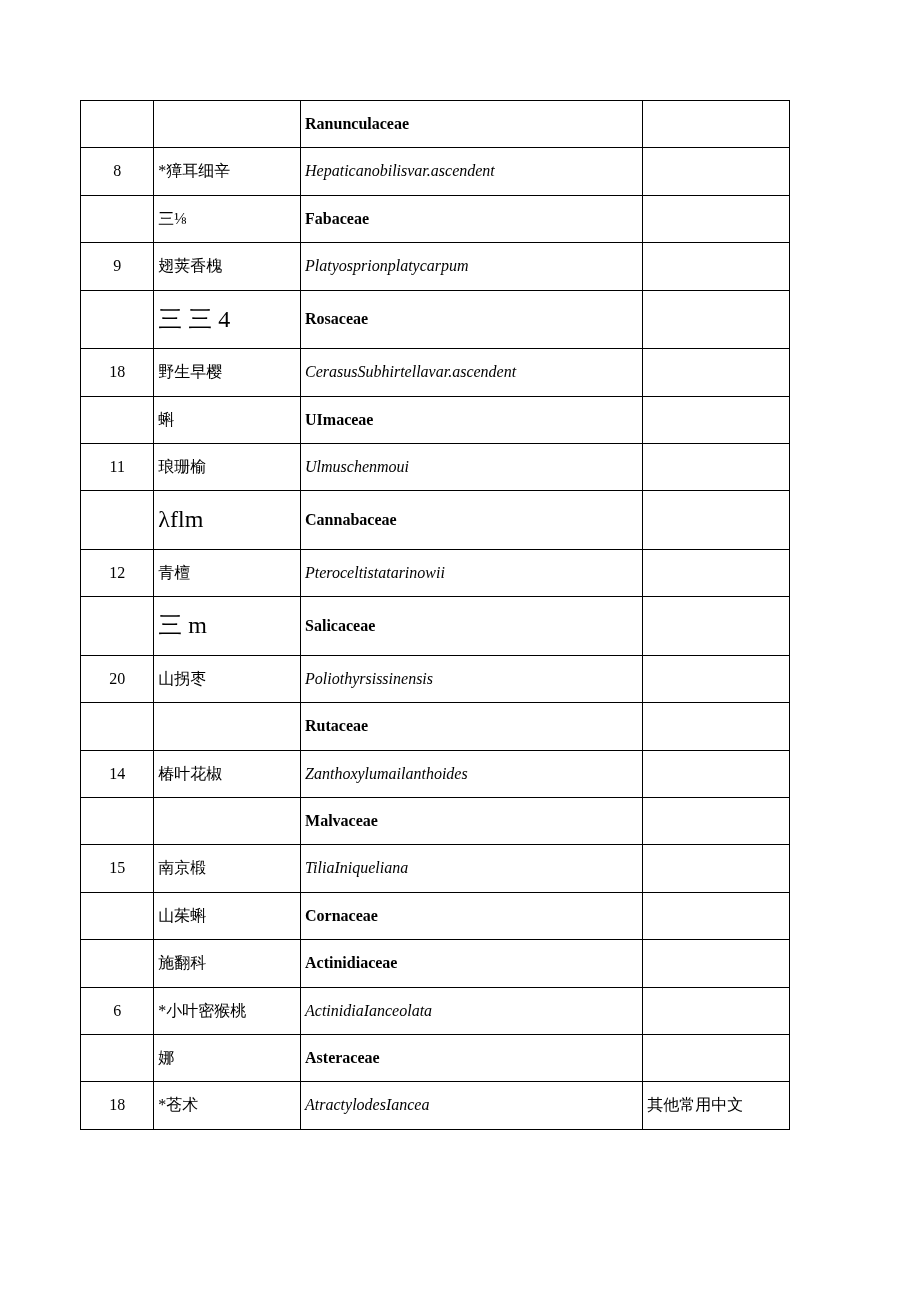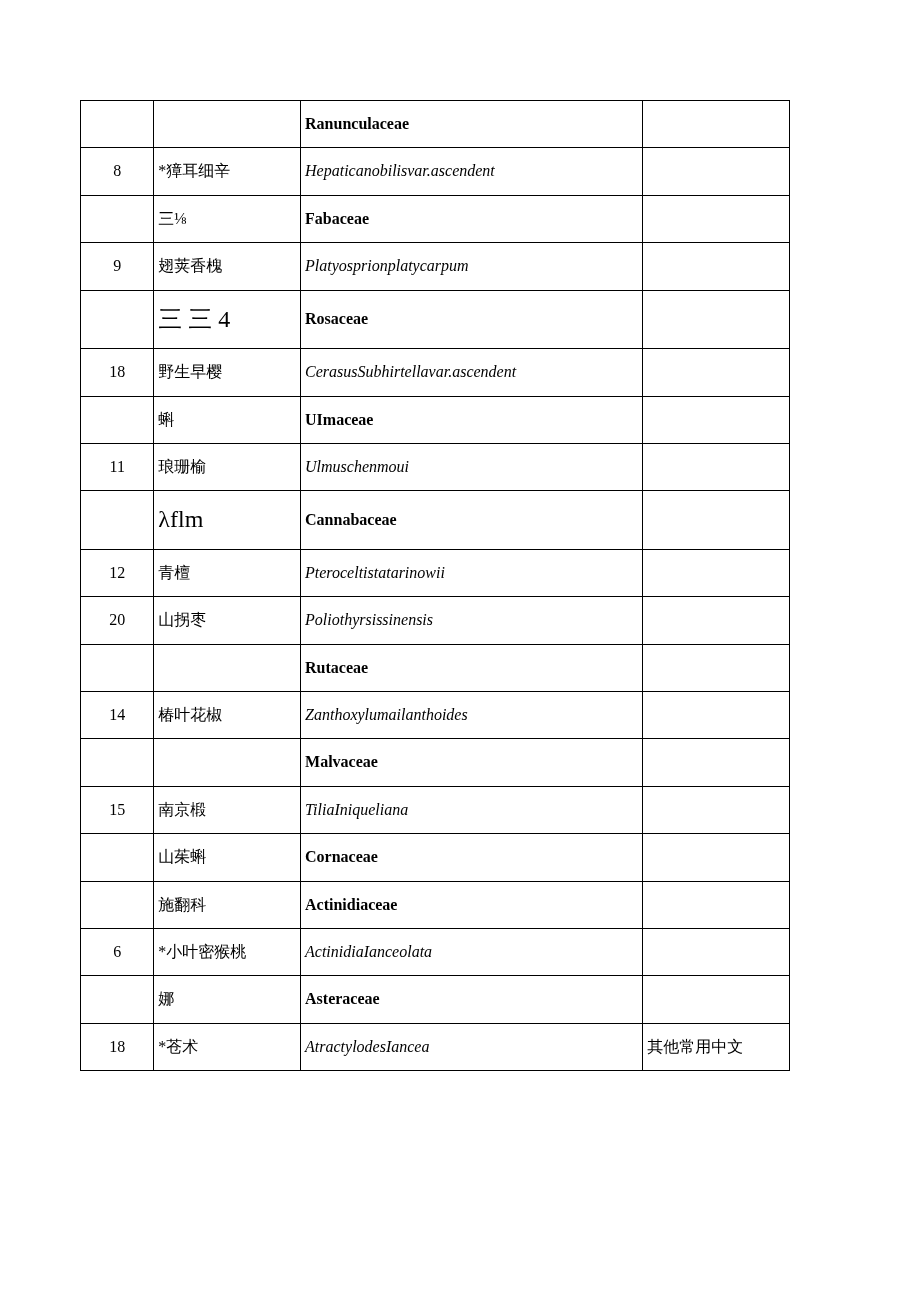--- a/index.html
+++ b/index.html
@@ -124,20 +124,26 @@
           <td class="latin"><span class="family-latin">Cannabaceae</span></td>
           <td class="note"></td>
         </tr>
         <tr>
           <td class="num">12</td>
           <td class="cn ">青檀</td>
           <td class="latin"><span class="species-latin">Pteroceltistatarinowii</span></td>
           <td class="note"></td>
         </tr>
         <tr>
+          <td class="num"></td>
+          <td class="cn cn-big">三 m</td>
+          <td class="latin"><span class="family-latin">Salicaceae</span></td>
+          <td class="note"></td>
+        </tr>
+        <tr>
           <td class="num">20</td>
           <td class="cn ">山拐枣</td>
           <td class="latin"><span class="species-latin">Poliothyrsissinensis</span></td>
           <td class="note"></td>
         </tr>
         <tr>
           <td class="num"></td>
           <td class="cn "></td>
           <td class="latin"><span class="family-latin">Rutaceae</span></td>
           <td class="note"></td>

